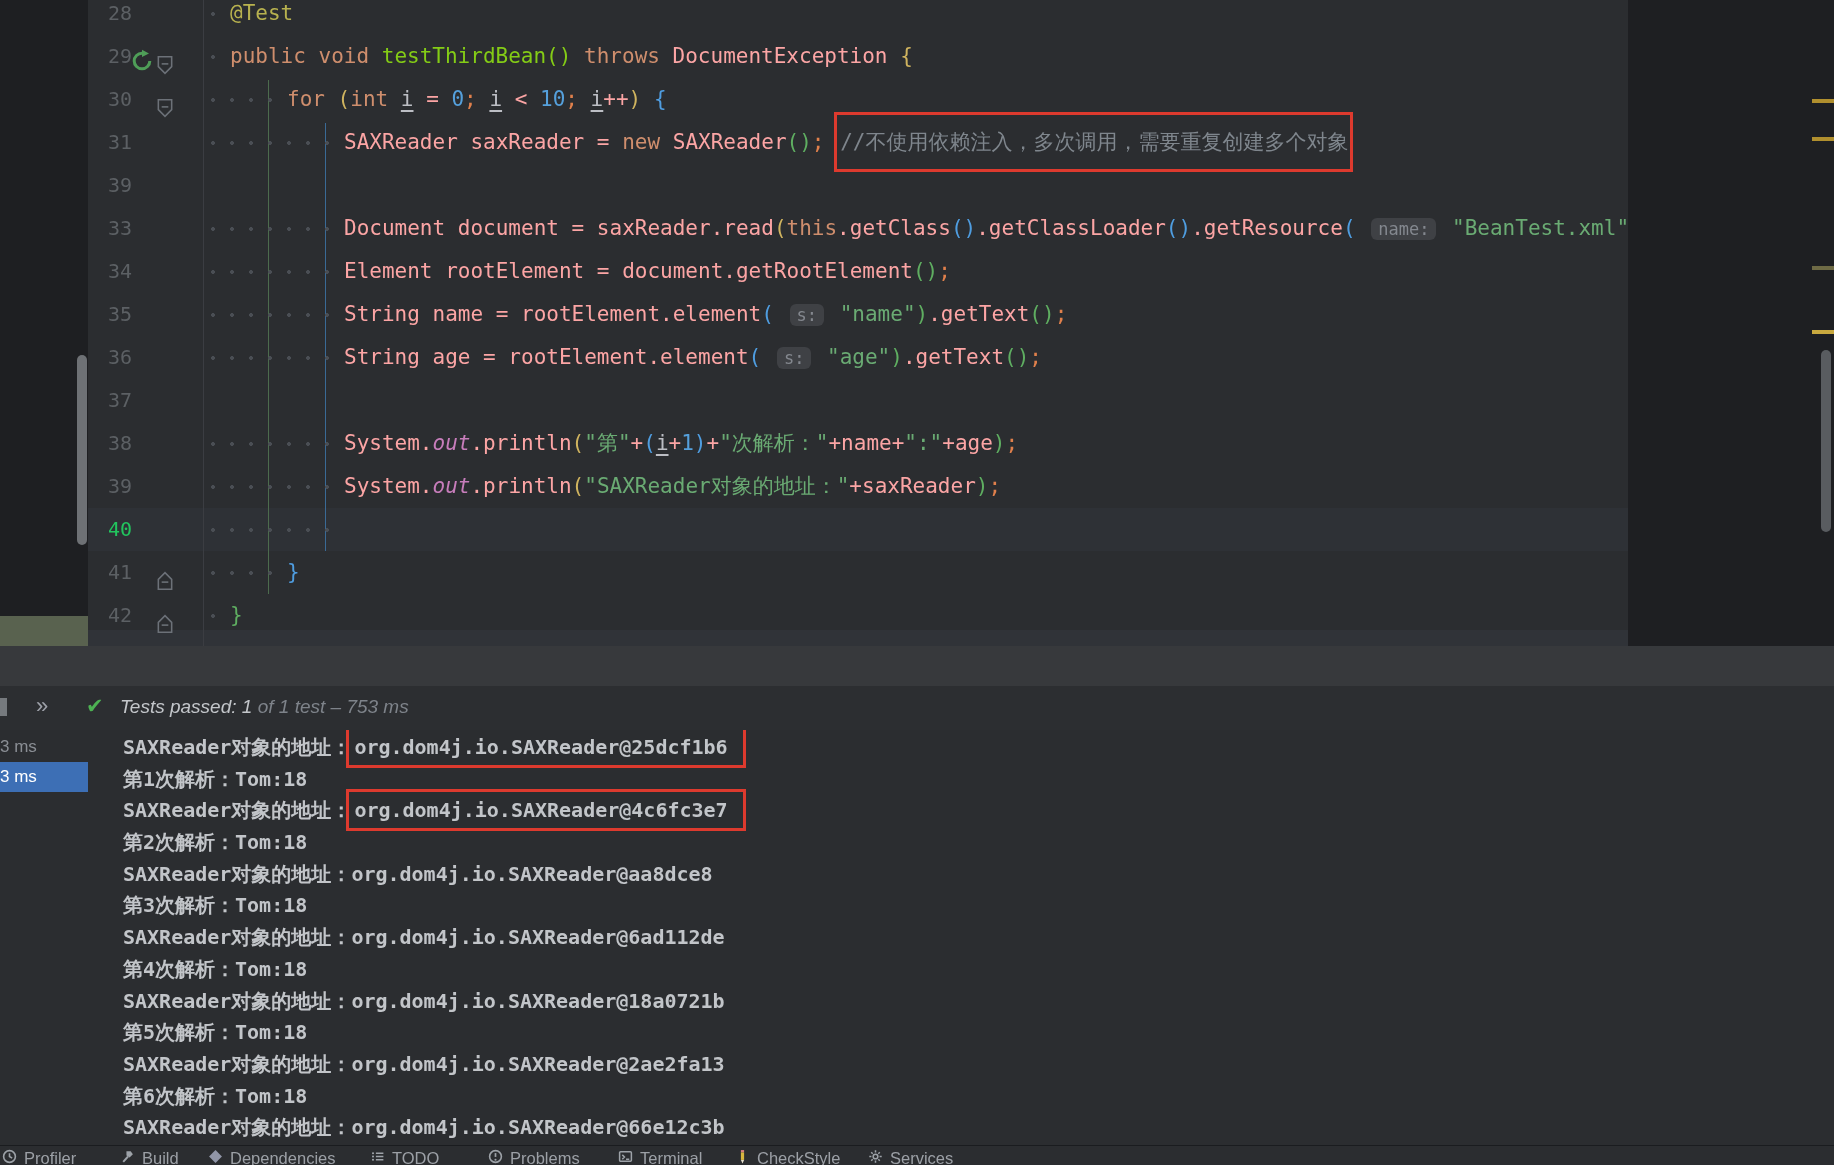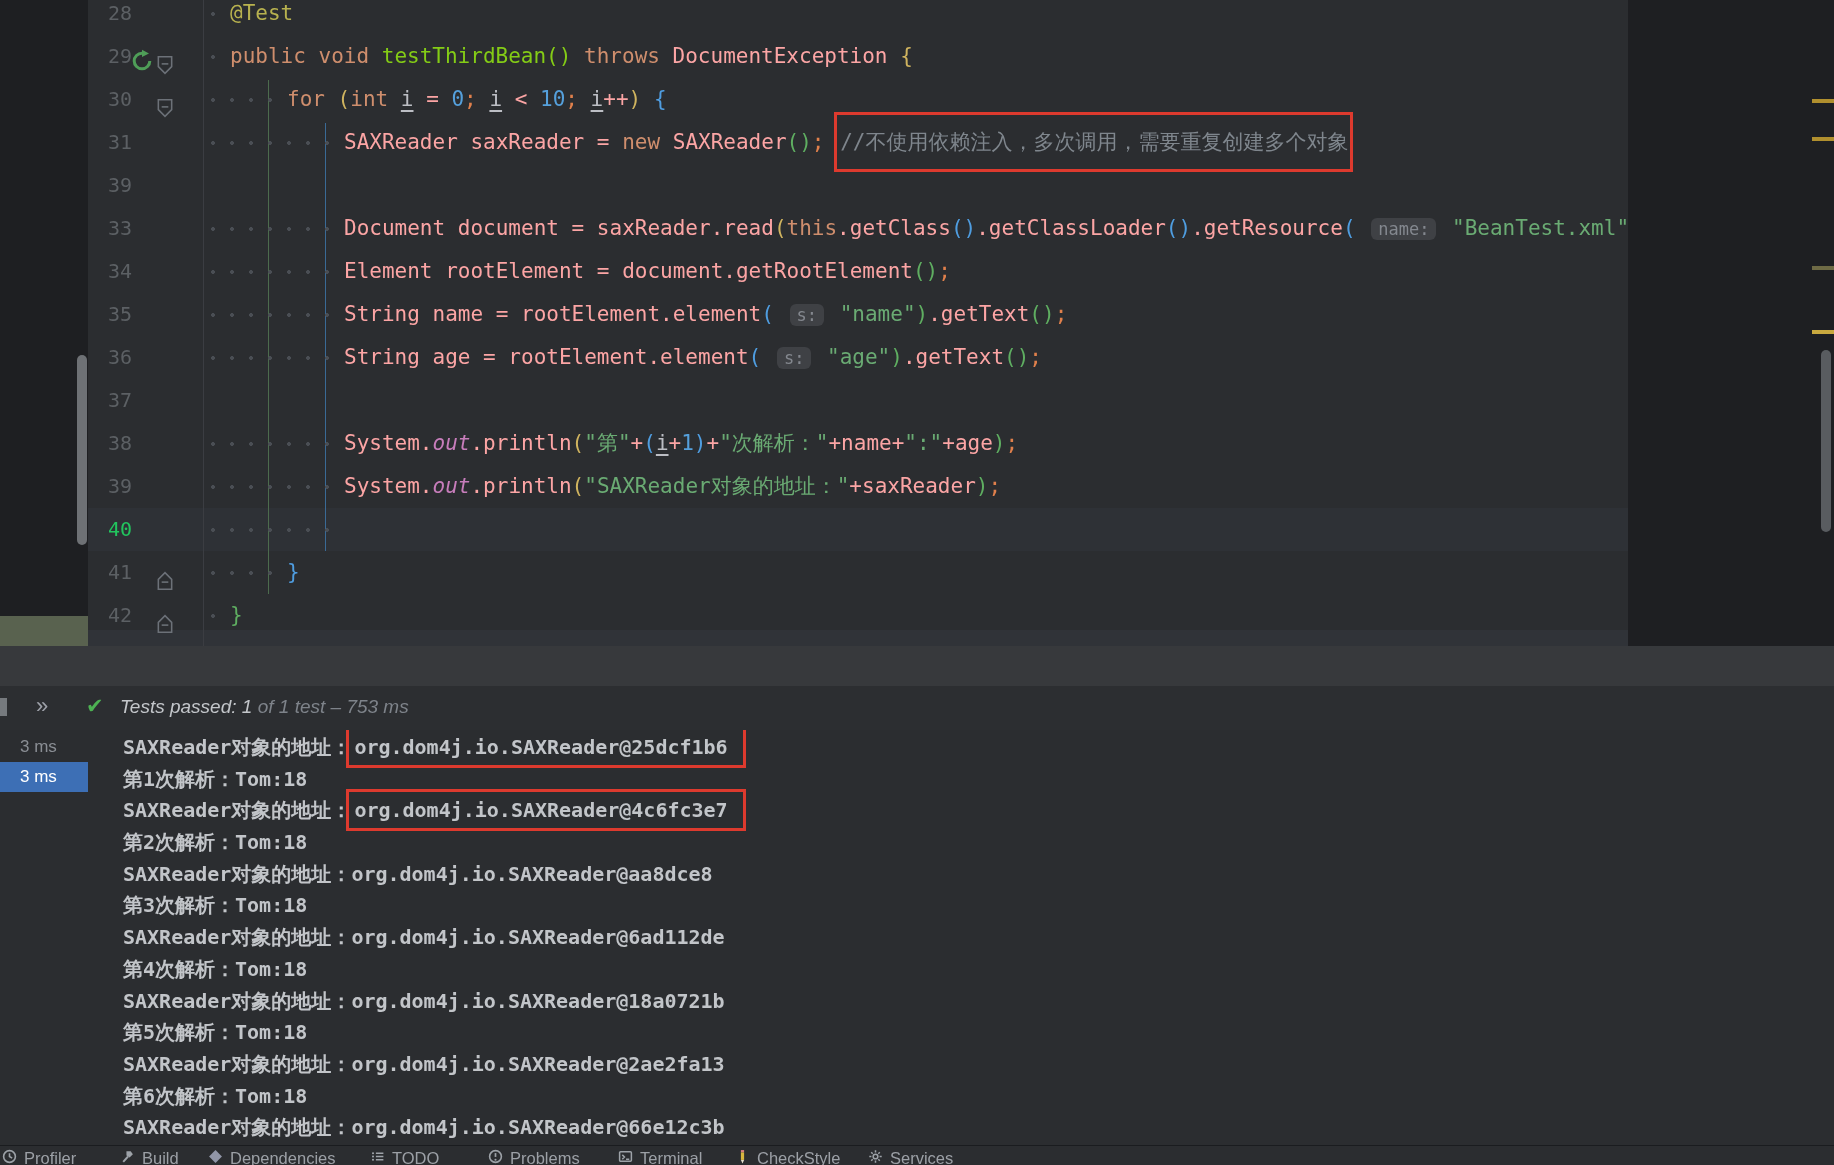--- a/index.html
+++ b/index.html
@@ -41,21 +41,21 @@
   #run-toolbar-band{position:absolute;left:0;top:646px;width:1834px;height:40px;background:#37393c;}
   #run-status-row{position:absolute;left:0;top:686px;width:1834px;height:44px;background:#2c2e31;
      font-family:"Liberation Sans","DejaVu Sans",sans-serif;font-size:19px;color:#b9bcc0;}
   #run-status-row .frag{position:absolute;left:0;top:12px;width:7px;height:18px;background:#8a8d92;opacity:.8;}
   #run-status-row .chev{position:absolute;left:36px;top:7px;color:#9da0a8;font-size:22px;}
   #run-status-row .check{position:absolute;left:86px;top:8px;color:#4db253;font-size:21px;}
   #run-status-row .t-strong{position:absolute;left:120px;top:10px;color:#c3c6ca;font-style:italic;}
   #run-status-row .t-dim{color:#7e838a;}
   #tree-panel{position:absolute;left:0;top:730px;width:88px;height:415px;background:#2b2d30;border-right:1px solid #1a1c1f;
      font-family:"Liberation Sans","DejaVu Sans",sans-serif;font-size:17px;overflow:hidden;}
-  .tree-row{position:absolute;left:0;width:88px;height:30px;line-height:30px;padding-left:20px;color:#8a8e94;}
+  .tree-row{position:absolute;left:0;width:88px;height:30px;line-height:30px;padding-left:0;color:#8a8e94;}
   .tree-row.sel{background:#3d6fb5;color:#ffffff;}
   #console{position:absolute;left:88px;top:730px;width:1746px;height:415px;background:#2b2d30;overflow:hidden;
      font-size:20px;font-weight:600;color:#c2c5c9;}
   .console-inner{padding:2px 0 0 35px;}
   .c-row{height:31.7px;line-height:31.7px;white-space:pre;}
   .val-box{border:3px solid #dd3a2e;padding:6px 15px 6px 5px;margin:0 -15px 0 -5px;}
   
   #bottom-bar{position:absolute;left:0;top:1145px;width:1834px;height:20px;background:#2b2d30;border-top:1px solid #1a1c1f;
      font-family:"Liberation Sans","DejaVu Sans",sans-serif;font-size:16.5px;color:#9ca0a6;overflow:hidden;}
   .bb-tab{position:absolute;top:3px;display:flex;align-items:center;gap:7px;white-space:nowrap;}

